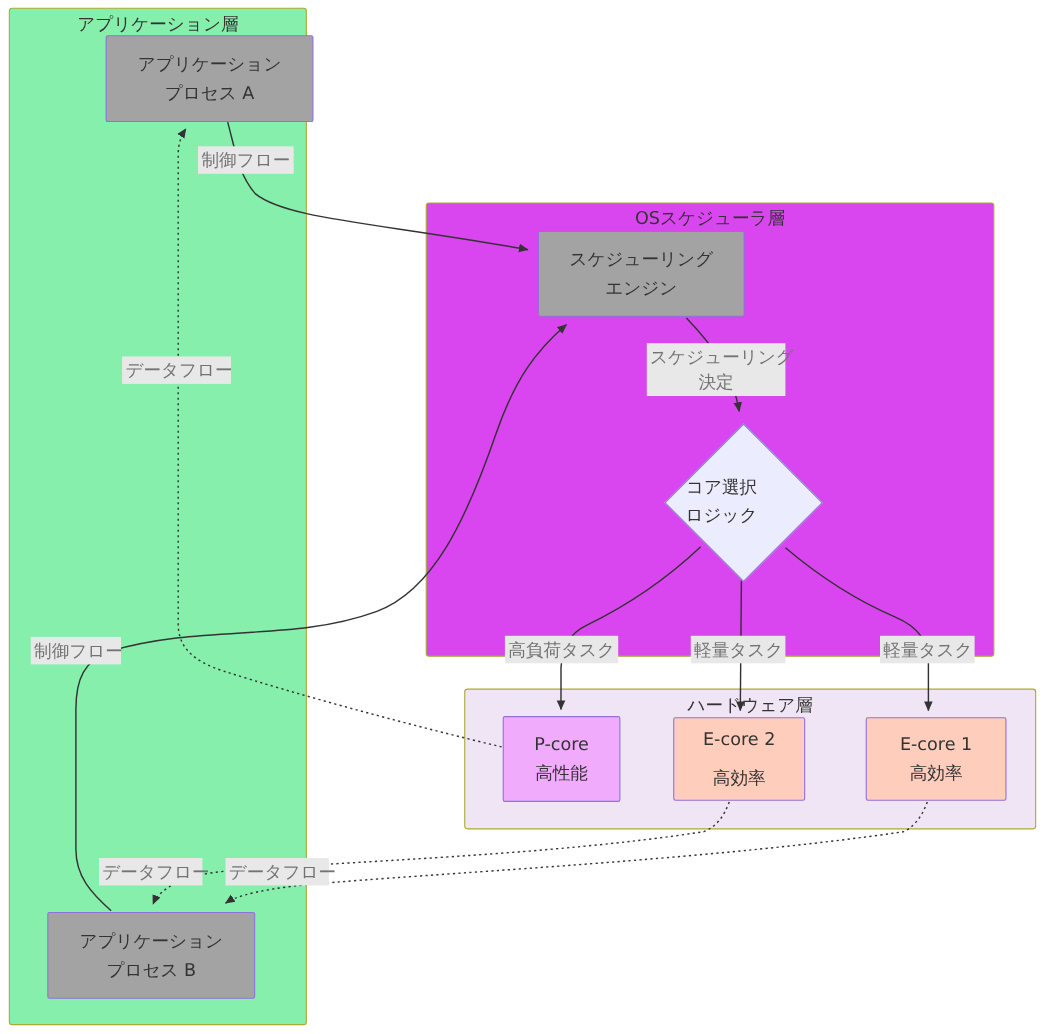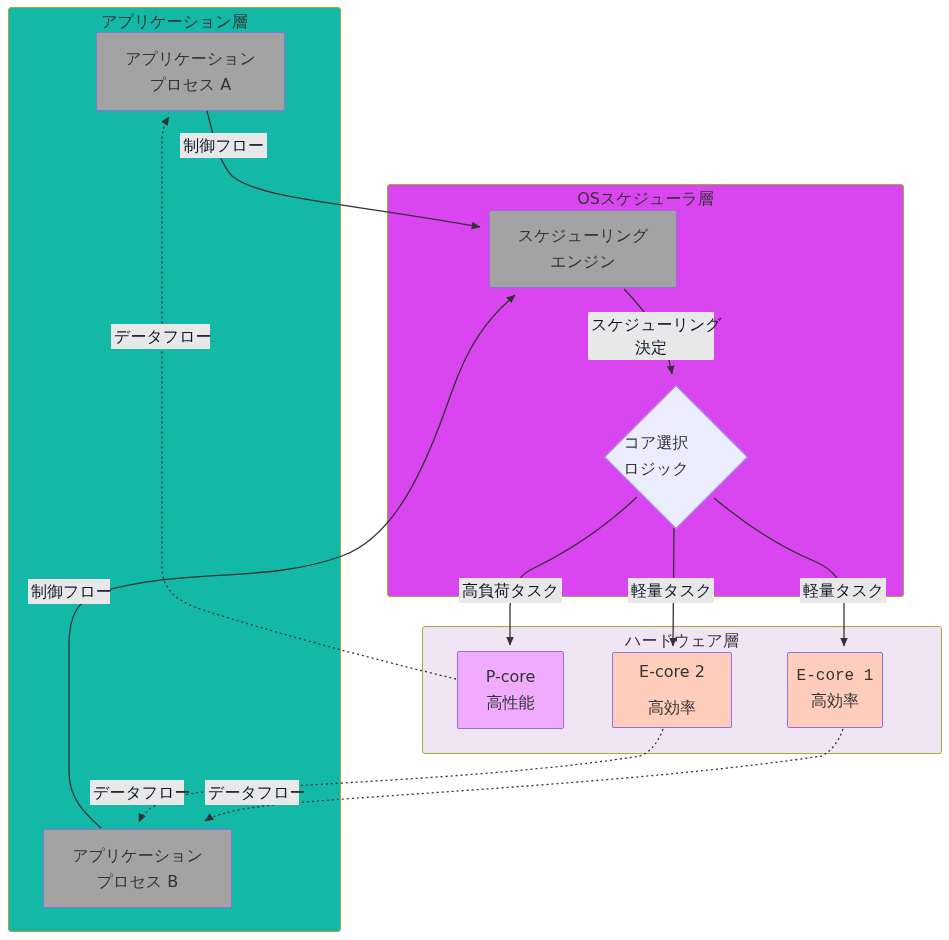--- a/index.html
+++ b/index.html
@@ -9,52 +9,52 @@
     color:#333333; overflow:hidden; background:#ffffff;
   }
   .cluster {
     position:absolute; border:1px solid #aaaa33; border-radius:3px;
     box-sizing:border-box; z-index:1;
   }
   .cluster .ctitle {
     display:block; text-align:center; padding-top:4px;
     font-size:16px; color:#333333;
   }
-  #cluster-app { left:8px; top:7px; width:333px; height:925px; background:#14b8a6;font-family:Liberation Serif, serif; }
+  #cluster-app { left:8px; top:7px; width:271px; height:925px; background:#86efac;font-family:Liberation Serif, serif; }
   #cluster-os  { left:387px; top:184px; width:517px; height:413px; background:#d946ef; }
   #cluster-hw  { left:422px; top:626px; width:520px; height:128px; background:#f0e5f4; }
 
   svg#edges { position:absolute; left:0; top:0; z-index:2; }
 
   .node {
     position:absolute; box-sizing:border-box;
     background:#a3a3a3; border:1px solid #9370db; border-radius:2px;
     display:flex; flex-direction:column; align-items:center; justify-content:center;
     font-size:16px; line-height:1.6; color:#333333; text-align:center; z-index:3;
   }
   #node-proc-a { left:96px;  top:32px;  width:189px; height:79px; }
   #node-engine { left:489px; top:210px; width:188px; height:78px; }
   #node-p-core { left:457px; top:651px; width:107px; height:78px; background:#f0abfc; }
   #node-e-core2{ left:612px; top:652px; width:120px; height:76px; background:#ffcdbc;gap:10px; }
-  #node-e-core1{ left:787px; top:652px; width:96px; height:76px; background:#ffcdbc;font-family:Liberation Mono, monospace; }
+  #node-e-core1{ left:787px; top:652px; width:128px; height:76px; background:#ffcdbc; }
   #node-proc-b { left:43px;  top:829px; width:189px; height:79px; }
 
   #diamond-shape {
     position:absolute; left:625px; top:406px; width:100px; height:100px;
     background:#ececff; border:1px solid #9370db;
     transform:rotate(45deg); z-index:3;
   }
   #diamond-text {
     position:absolute; left:596px; top:426px; width:120px; height:60px;
     display:flex; flex-direction:column; align-items:center; justify-content:center;
     font-size:16px; line-height:1.6; color:#333333; z-index:4; text-align:center;
   }
 
   .elabel {
-    position:absolute; background:#e8e8e8; color:#0f172a;
+    position:absolute; background:#e8e8e8; color:#737373;
     font-size:16px; line-height:1.45; padding:1px 3px; text-align:center;
     white-space:nowrap; z-index:4; box-sizing:border-box;
   }
   #lbl-ctrl-a   { left:180px; top:133px; width:87px; }
   #lbl-decision { left:588px; top:312px; width:126px; }
   #lbl-data-a   { left:111px; top:324px; width:99px; }
   #lbl-ctrl-b   { left:28px;  top:579px; width:82px; }
   #lbl-highload { left:459px; top:578px; width:103px; }
   #lbl-light-1  { left:628px; top:578px; width:86px; }
   #lbl-light-2  { left:800px; top:578px; width:86px; }

